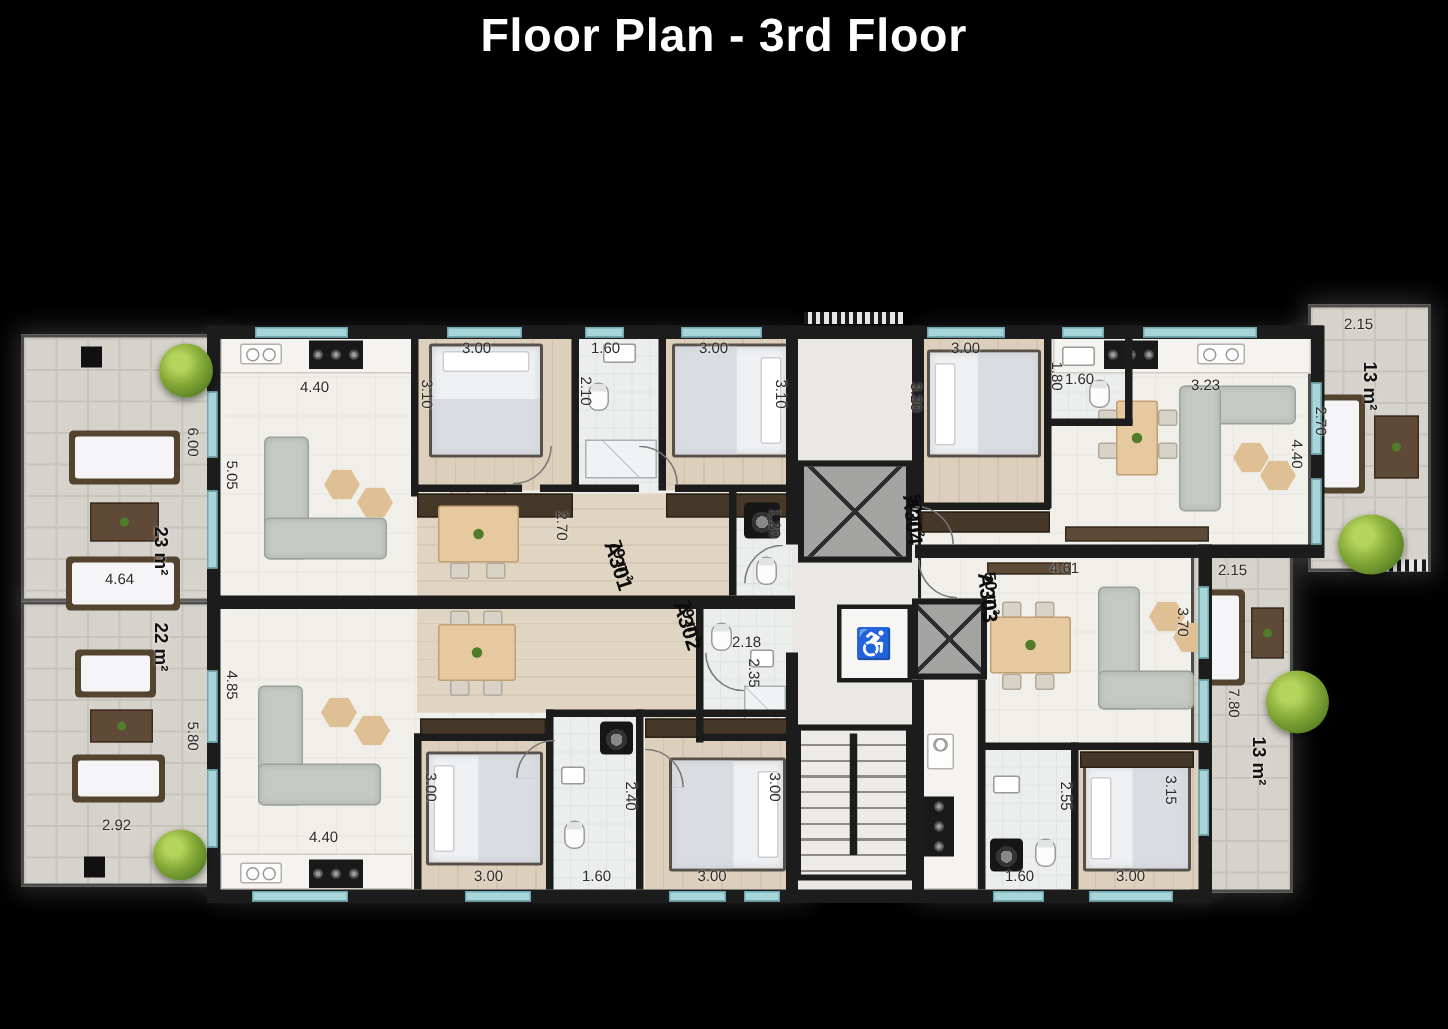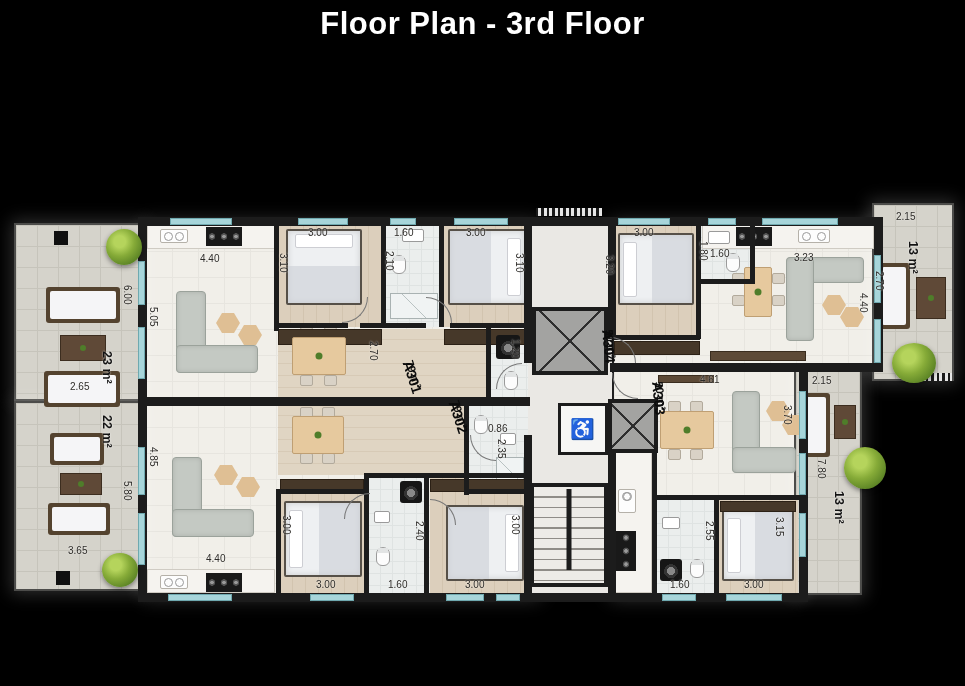--- a/index.html
+++ b/index.html
@@ -278,23 +278,23 @@
   <span class="dim" style="left:624px;top:32px">3.00</span>
   <span class="dim" style="left:700px;top:53px">1.60</span>
   <span class="dim" style="left:784px;top:57px">3.23</span>
   <span class="dim" style="left:690px;top:179px">4.61</span>
   <span class="dim" style="left:660px;top:384px">1.60</span>
   <span class="dim" style="left:734px;top:384px">3.00</span>
   <span class="dim" style="left:196px;top:358px">4.40</span>
   <span class="dim" style="left:306px;top:384px">3.00</span>
   <span class="dim" style="left:378px;top:384px">1.60</span>
   <span class="dim" style="left:455px;top:384px">3.00</span>
-  <span class="dim" style="left:478px;top:228px">0.86</span>
-  <span class="dim" style="left:60px;top:186px">2.65</span>
-  <span class="dim" style="left:58px;top:350px">3.65</span>
+  <span class="dim" style="left:478px;top:228px">2.18</span>
+  <span class="dim" style="left:60px;top:186px">4.64</span>
+  <span class="dim" style="left:58px;top:350px">2.92</span>
   <span class="dim" style="left:886px;top:16px">2.15</span>
   <span class="dim" style="left:802px;top:180px">2.15</span>
   <span class="dimv" style="left:138px;top:112px">5.05</span>
   <span class="dimv" style="left:268px;top:58px">3.10</span>
   <span class="dimv" style="left:374px;top:56px">2.10</span>
   <span class="dimv" style="left:504px;top:58px">3.10</span>
   <span class="dimv" style="left:358px;top:146px">2.70</span>
   <span class="dimv" style="left:500px;top:144px">1.20</span>
   <span class="dimv" style="left:594px;top:60px">3.20</span>
   <span class="dimv" style="left:688px;top:46px">1.80</span>

